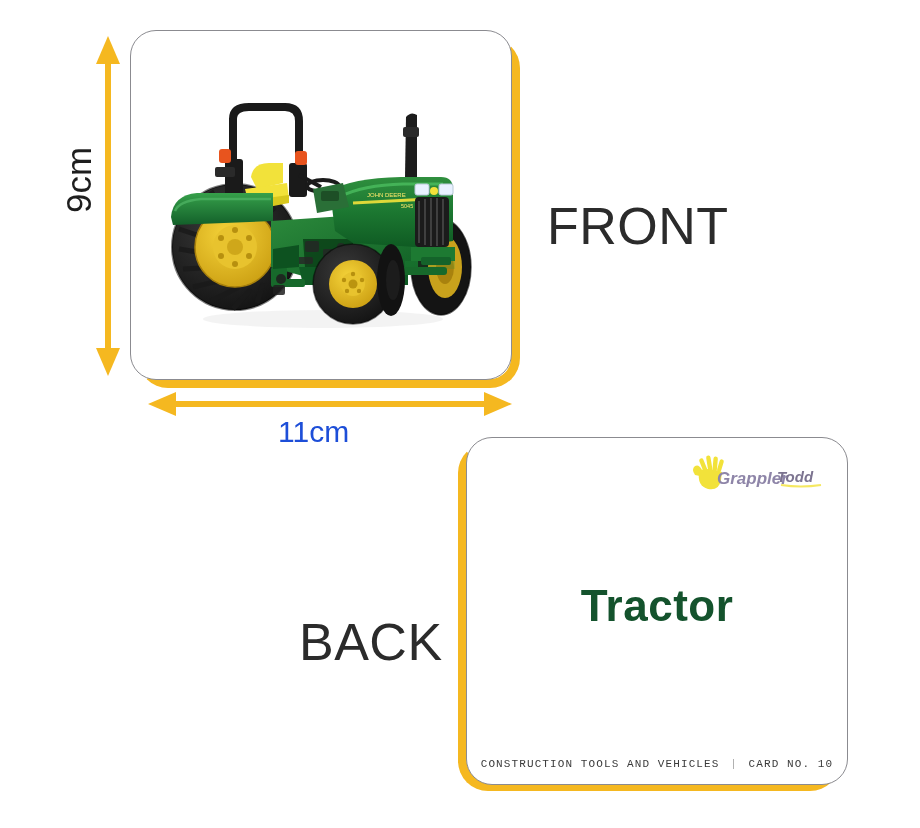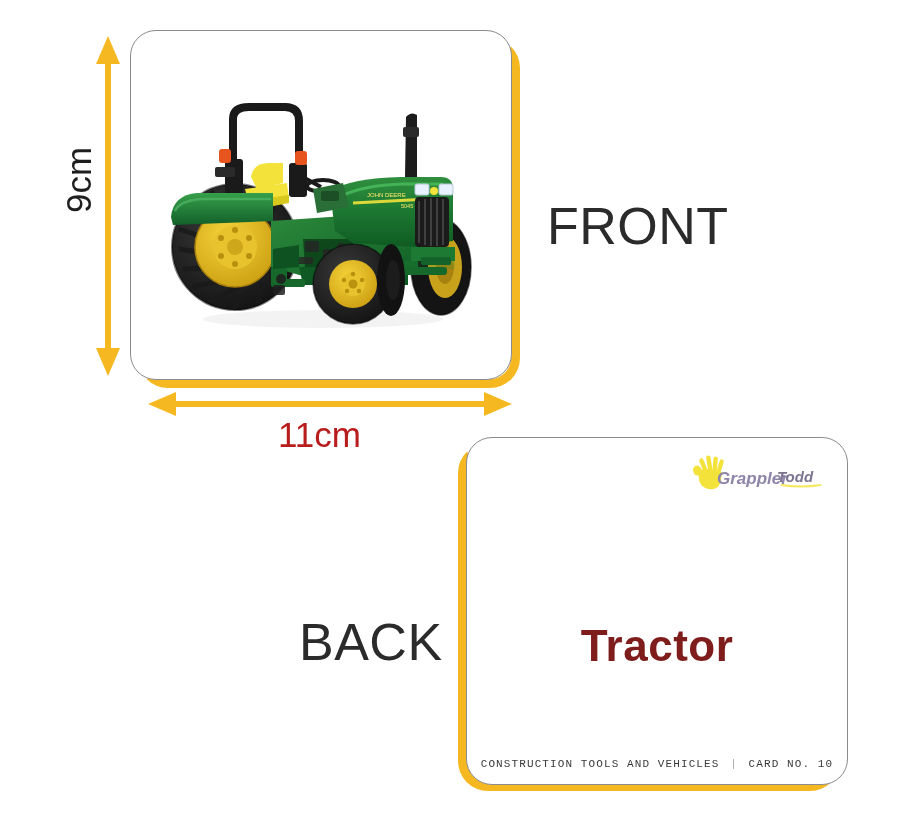--- a/index.html
+++ b/index.html
@@ -105,22 +105,22 @@
     font-size: 35px;
     color: #1e1e1e;
     transform: rotate(-90deg);
     transform-origin: center center;
     white-space: nowrap;
   }
   #dim-h-label {
     position: absolute;
     left: 278px;
     top: 415px;
-    font-size: 35px;
-    color: #b91c1c;
+    font-size: 30px;
+    color: #1d4ed8;
     white-space: nowrap;
   }
 
   
   .brand-logo {
     position: absolute;
     right: 22px;
     top: 17px;
     width: 144px;
     height: 38px;
@@ -128,23 +128,22 @@
   .brand-logo svg { display:block; width:100%; height:100%; }
 
   .card-word {
     position: absolute;
     left: 0;
     right: 0;
     top: 143px;
     text-align: center;
     font-size: 44px;
     font-weight: 700;
-    color: #7f1d1d;
+    color: #14532d;
     letter-spacing: 0.5px;
-    margin-top: 40px;
   }
 
   .card-footer {
     position: absolute;
     left: 0;
     right: 0;
     bottom: 14px;
     text-align: center;
     font-size: 11px;
     letter-spacing: 1.1px;

